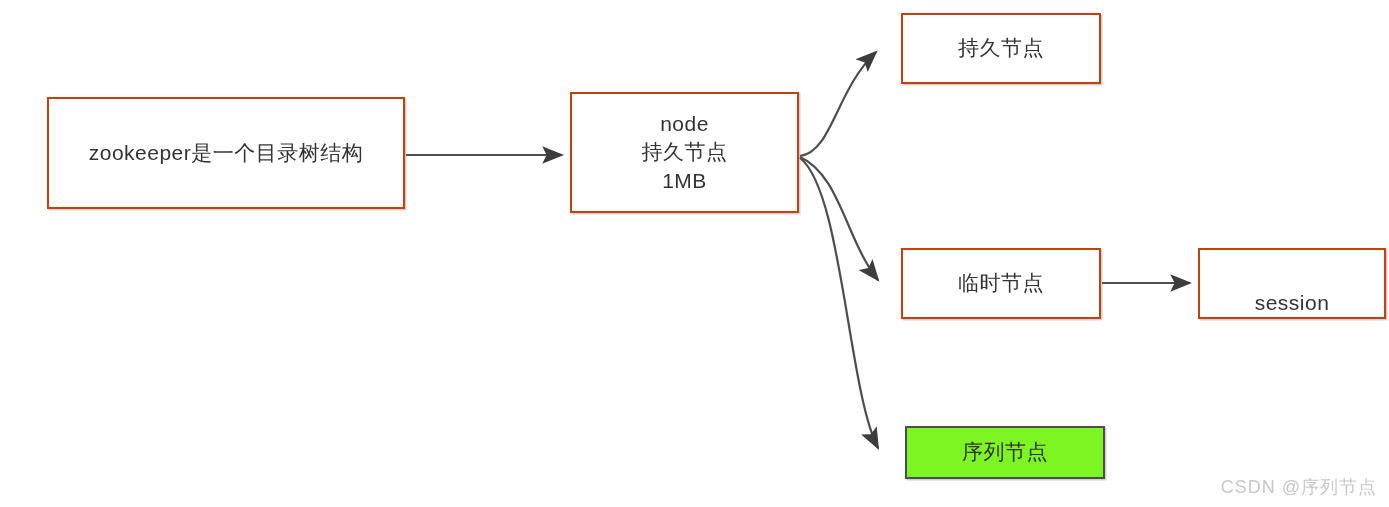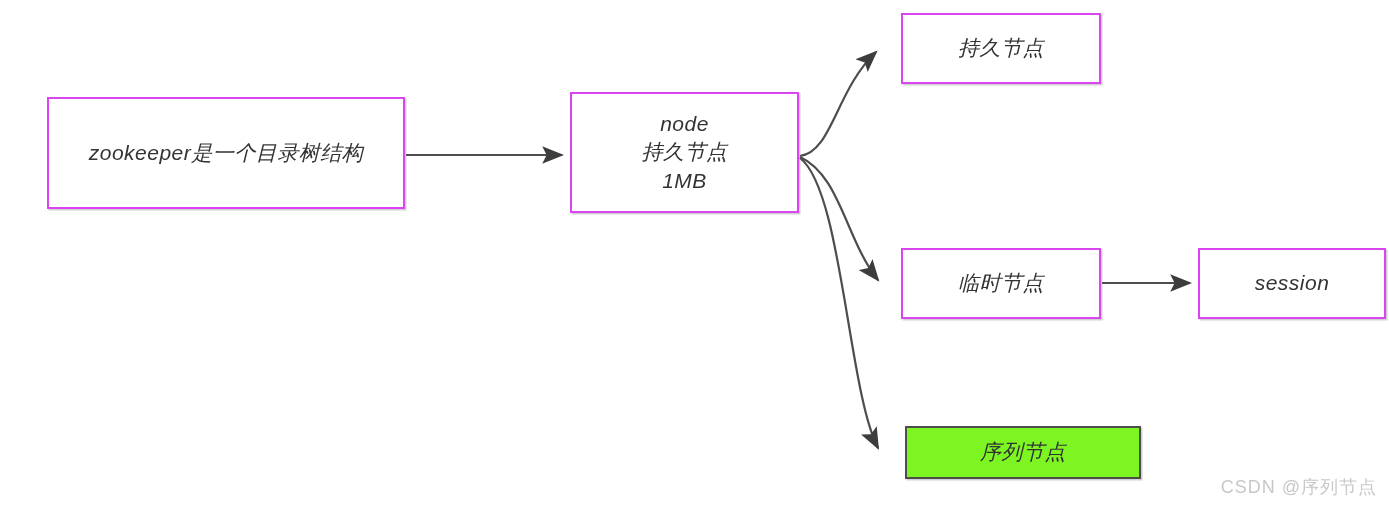--- a/index.html
+++ b/index.html
@@ -13,29 +13,28 @@
   #canvas {
     position: relative;
     width: 1389px;
     height: 507px;
     background: #ffffff;
     overflow: hidden;
   }
   .node-box {
     position: absolute;
     box-sizing: border-box;
-    border: 2px solid #d946ef;
+    border: 2px solid #c2410c;
     background: #ffffff;
     display: flex;
     align-items: center;
     justify-content: center;
     text-align: center;
     color: #333333;
     box-shadow: 1.5px 1.5px 0 rgba(120,120,120,0.35);
-    font-style: italic;
   }
   .node-box .label {
     line-height: 1.35;
     white-space: pre-line;
     letter-spacing: 0.5px;
   }
   #box-zookeeper {
     left: 47px;  top: 97px;  width: 358px; height: 112px;
     font-size: 21px;
     text-align: right;
@@ -48,23 +47,24 @@
     left: 901px; top: 13px;  width: 200px; height: 71px;
     font-size: 21px;
   }
   #box-ephemeral {
     left: 901px; top: 248px; width: 200px; height: 71px;
     font-size: 21px;
   }
   #box-session {
     left: 1198px; top: 248px; width: 188px; height: 71px;
     font-size: 21px;
+    align-items: flex-end;
   }
   #box-sequence {
-    left: 905px; top: 426px; width: 236px; height: 53px;
+    left: 905px; top: 426px; width: 200px; height: 53px;
     font-size: 21px;
     background: #7DF522;
     border-color: #4d4d4d;
   }
   #edges {
     position: absolute;
     left: 0; top: 0;
     width: 1389px;
     height: 507px;
     pointer-events: none;

